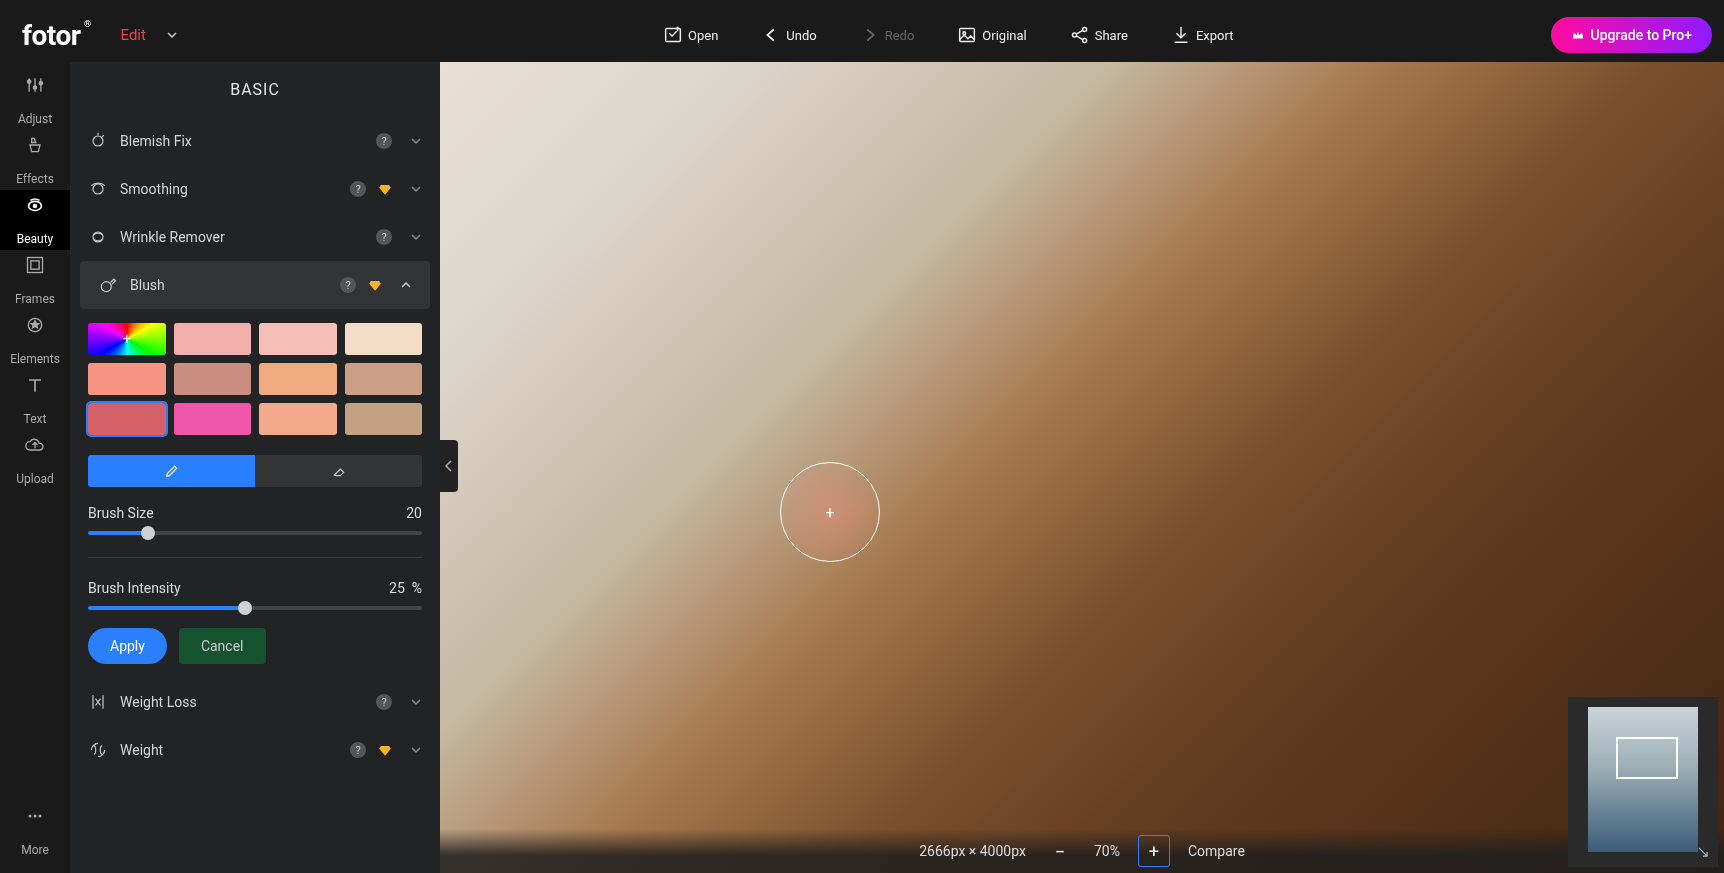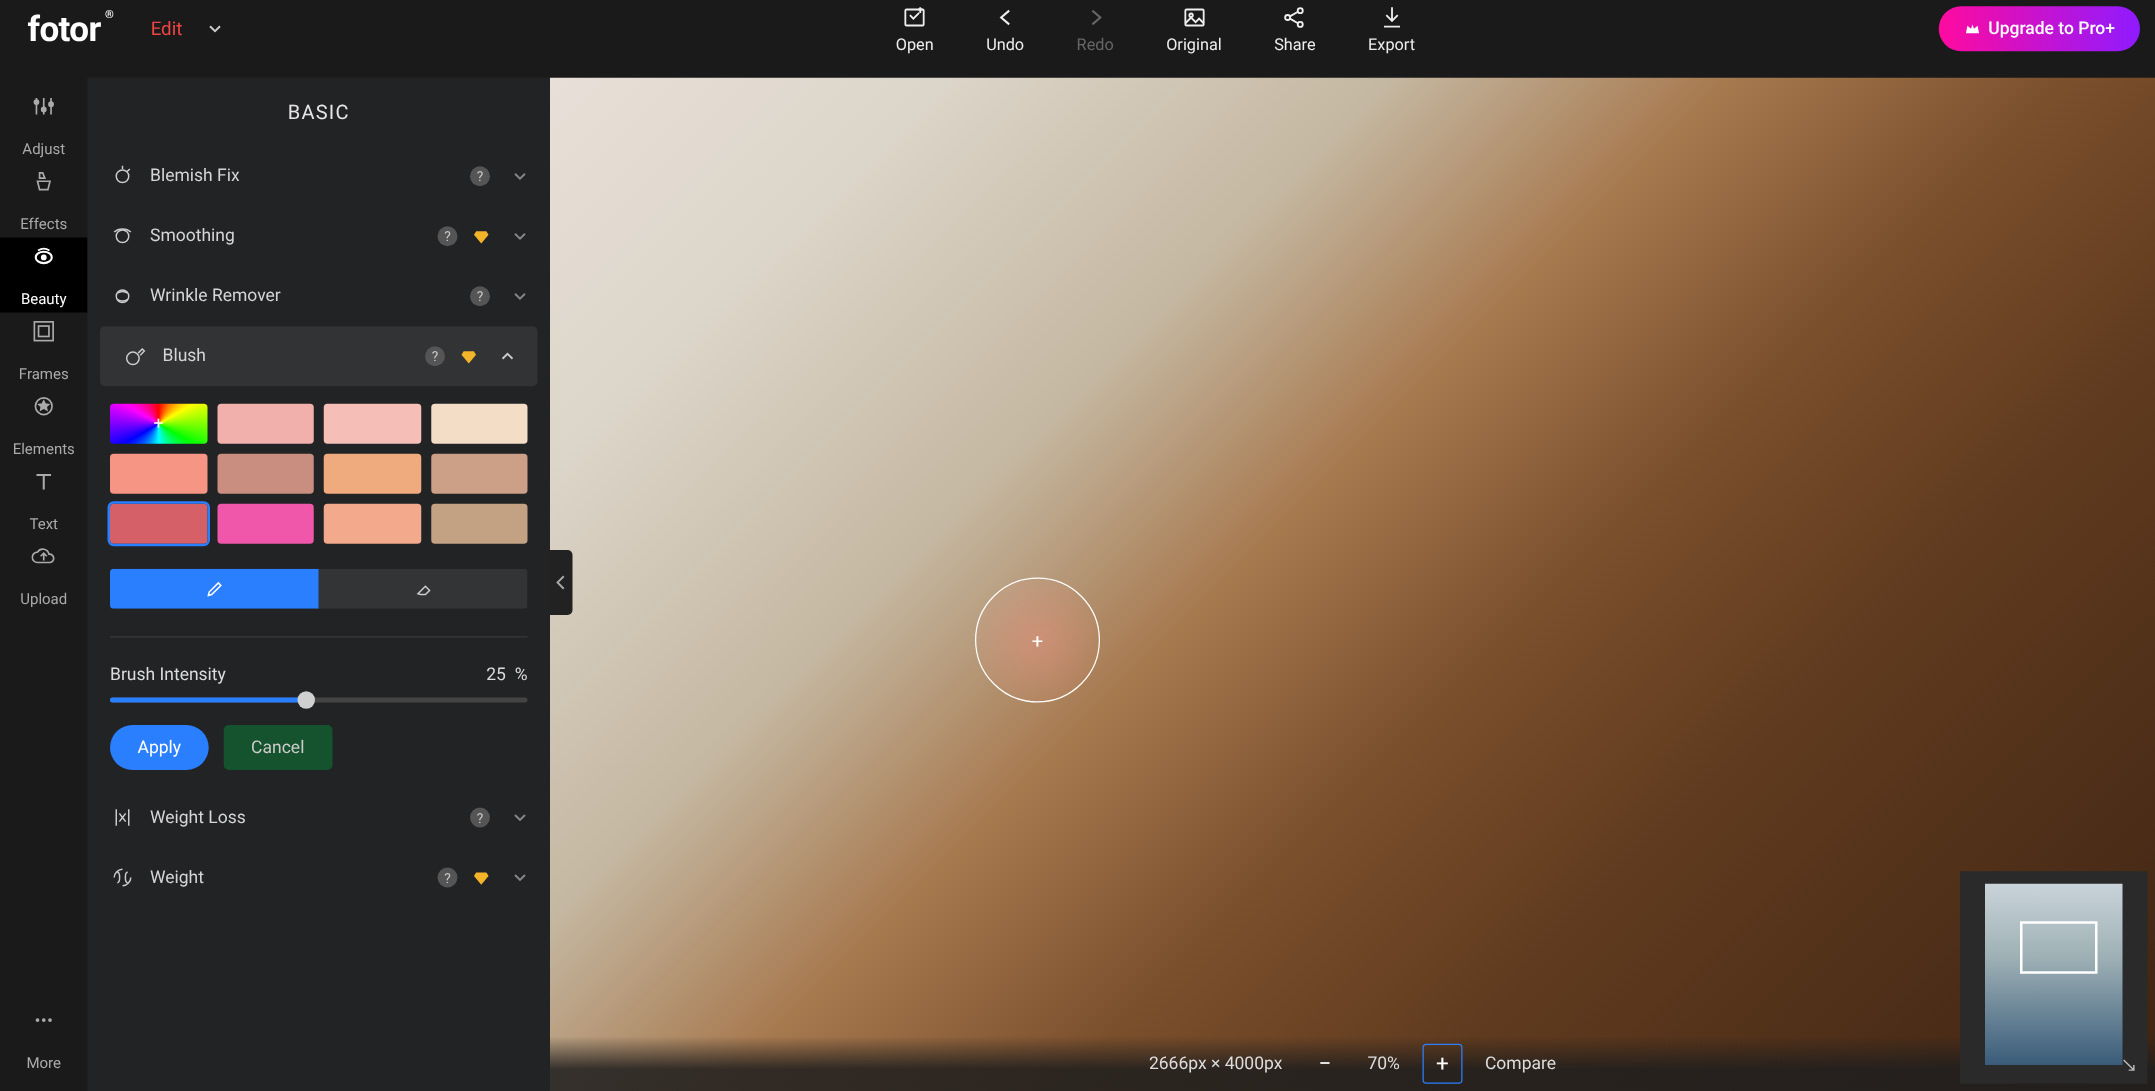--- a/index.html
+++ b/index.html
@@ -1,25 +1,25 @@
 <!DOCTYPE html>
 <html><head>
 <meta charset="utf-8">
 <style>
 * { box-sizing: border-box; margin: 0; padding: 0; font-family: -apple-system, BlinkMacSystemFont, "Segoe UI", Roboto, sans-serif; }
 body { background: #1a1a1a; color: #fff; width: 1724px; height: 873px; overflow: hidden; position: relative; }
 
 
-.topbar { height: 46px; background: #1a1a1a; display: flex; align-items: center; padding: 0 12px; position: relative; }
+.topbar { height: 46px; background: #1a1a1a; display: flex; align-items: center; padding: 0 12px; position: relative; margin-top: 12px; }
 .logo { font-size: 28px; font-weight: 700; color: #fff; letter-spacing: -0.5px; margin-left: 10px; position: relative; }
 .logo sup { font-size: 9px; position: absolute; top: 0; right: -10px; }
 .edit-menu { margin-left: 40px; display: flex; align-items: center; gap: 20px; color: #ef4444; cursor: pointer; font-size: 15px; }
 
 .top-actions { display: flex; gap: 42px; position: absolute; left: 50%; transform: translateX(-35%); }
-.top-action { display: flex; flex-direction: column; align-items: center; gap: 4px; cursor: pointer; color: #eee; }
+.top-action { display: flex; flex-direction: row; align-items: center; gap: 4px; cursor: pointer; color: #eee; }
 .top-action.disabled { color: #666; }
 .top-action .icon { width: 22px; height: 22px; display: flex; align-items: center; justify-content: center; }
 .top-action .label { font-size: 13px; }
 
 .upgrade-btn { margin-left: auto; background: linear-gradient(90deg, #ff0a9f 0%, #8f1bff 100%); border: none; border-radius: 20px; padding: 10px 20px; color: #fff; font-weight: 500; font-size: 14px; display: flex; align-items: center; gap: 6px; cursor: pointer; }
 
 
 .sidebar-v { position: absolute; left: 0; top: 62px; width: 70px; height: calc(100% - 62px); background: #1a1a1a; display: flex; flex-direction: column; align-items: center; padding-top: 8px; }
 .sidebar-v .vitem { width: 70px; height: 60px; display: flex; flex-direction: column; align-items: center; justify-content: center; gap: 16px; color: #aaa; cursor: pointer; font-size: 12px; }
 .sidebar-v .vitem.active { background: #000; color: #fff; }
@@ -351,20 +351,30 @@
       </div>
       <div class="brush-mode-btn">
         <span>
             <svg width="16" height="16" viewBox="0 0 24 24" fill="none" stroke="#ccc" stroke-width="1.8">
               <path d="M5 18l9-9 5 5-5 5H8z"></path>
             </svg>
           </span>
       </div>
     </div>
 
+    <div class="slider-group">
+      <div class="slider-head">
+        <span>Brush Size</span>
+        <span>20</span>
+      </div>
+      <div class="slider-track">
+        <div class="slider-fill" style="width:18%"></div>
+        <div class="slider-thumb" style="left:18%"></div>
+      </div>
+    </div>
 
     <div class="divider"></div>
 
     <div class="slider-group">
       <div class="slider-head">
         <span>Brush Intensity</span>
         <span><span>25</span>&nbsp;&nbsp;<span>%</span></span>
       </div>
       <div class="slider-track">
         <div class="slider-fill" style="width:47%"></div>

